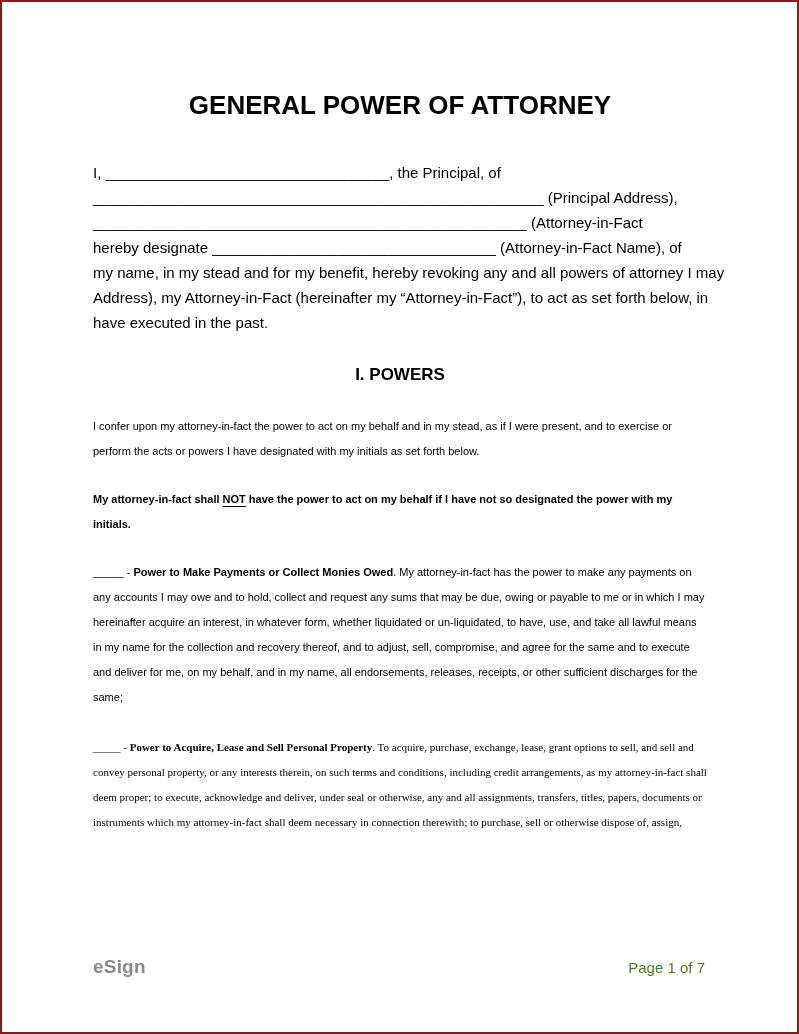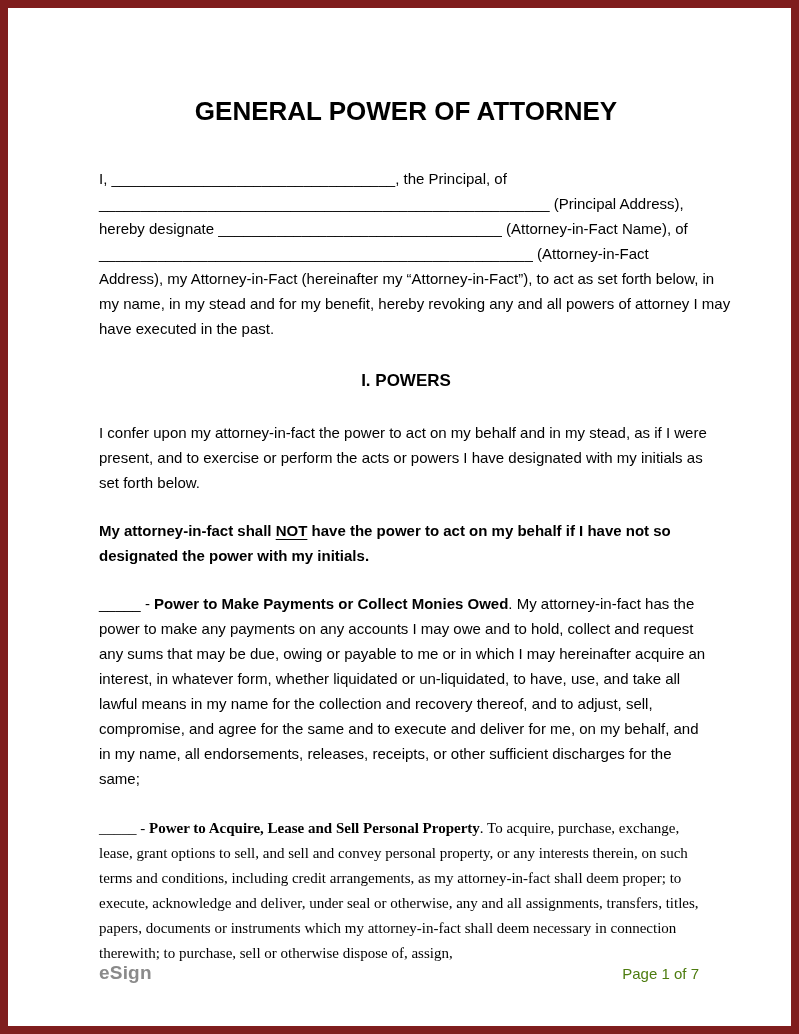--- a/index.html
+++ b/index.html
@@ -2,21 +2,21 @@
 <html><head>
 <meta charset="utf-8">
 <style>
   html, body { margin: 0; padding: 0; background: #ffffff; }
   .page {
     position: relative;
     width: 799px;
     height: 1034px;
     box-sizing: border-box;
     background: #ffffff;
-    border: 8px solid #7f1d1d;
+    border: 2px solid #7f1d1d;
     font-family: "Liberation Sans", sans-serif;
     color: #000000;
     overflow: hidden;
   }
   .content {
     position: absolute;
     left: 91px;   
     top: 0;
     width: 614px;
   }
@@ -36,21 +36,21 @@
   }
   .section-heading {
     margin: 27px 0 0 0;
     text-align: center;
     font-size: 17px;
     line-height: 25px;
     font-weight: bold;
   }
   .para {
     margin: 0;
-    font-size: 15px;
+    font-size: 11px;
     line-height: 25px;
     text-align: left;
   }
   .para-confer { margin-top: 27px; }
   .para-notice { margin-top: 23px; font-weight: bold; }
   .para-power1 { margin-top: 23px; }
   .para-power2 { margin-top: 25px; font-family: Liberation Serif, serif; }
   .underline { text-decoration: underline; text-underline-offset: 3px; }
   .power-title { font-weight: bold; margin-top: 20px; }
   .footer {
@@ -77,24 +77,24 @@
 <body>
 
 <div class="page">
   <div class="content">
 
     <h1 class="title">GENERAL POWER OF ATTORNEY</h1>
 
     <div class="intro">
         <div class="line">I, __________________________________, the Principal, of</div>
         <div class="line">______________________________________________________ (Principal Address),</div>
+        <div class="line">____________________________________________________ (Attorney-in-Fact</div>
         <div class="line">hereby designate __________________________________ (Attorney-in-Fact Name), of</div>
-        <div class="line">____________________________________________________ (Attorney-in-Fact</div>
+        <div class="line">my name, in my stead and for my benefit, hereby revoking any and all powers of attorney I may</div>
         <div class="line">Address), my Attorney-in-Fact (hereinafter my “Attorney-in-Fact”), to act as set forth below, in</div>
-        <div class="line">my name, in my stead and for my benefit, hereby revoking any and all powers of attorney I may</div>
         <div class="line">have executed in the past.</div>
       </div>
 
     <h2 class="section-heading">I. POWERS</h2>
 
     <p class="para para-confer">I confer upon my attorney-in-fact the power to act on my behalf and in my stead, as if I were present, and to exercise or perform the acts or powers I have designated with my initials as set forth below.</p>
 
     <p class="para para-notice"><span>My attorney-in-fact shall </span><span class="underline">NOT</span><span> have the power to act on my behalf if I have not so designated the power with my initials.</span></p>
 
     <p class="para para-power1"><span>_____</span><span> - </span><span class="power-title">Power to Make Payments or Collect Monies Owed</span><span>. My attorney-in-fact has the power to make any payments on any accounts I may owe and to hold, collect and request any sums that may be due, owing or payable to me or in which I may hereinafter acquire an interest, in whatever form, whether liquidated or un-liquidated, to have, use, and take all lawful means in my name for the collection and recovery thereof, and to adjust, sell, compromise, and agree for the same and to execute and deliver for me, on my behalf, and in my name, all endorsements, releases, receipts, or other sufficient discharges for the same;</span></p>

